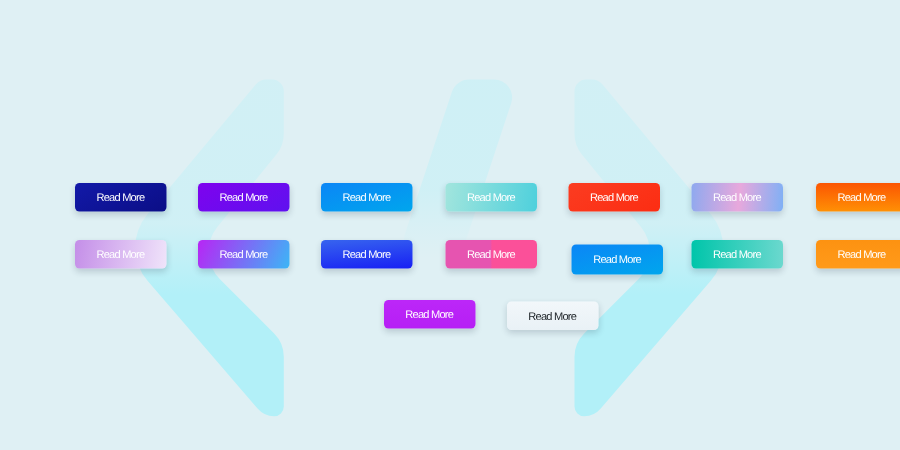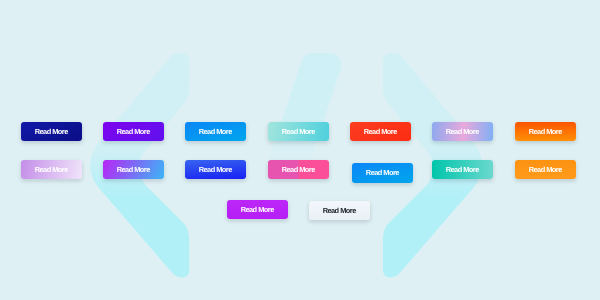--- a/index.html
+++ b/index.html
@@ -1,21 +1,21 @@
 <!DOCTYPE html>
 <html><head>
 <meta charset="utf-8">
 <style>
   html,body{margin:0;padding:0;}
   body{width:600px;height:300px;overflow:hidden;background:#dff0f4;font-family:"Liberation Sans",sans-serif;-webkit-font-smoothing:antialiased;text-rendering:geometricPrecision;}
   .stage{position:relative;width:600px;height:300px;overflow:hidden;}
   .deco{position:absolute;inset:0;overflow:hidden;}
   .btn{position:absolute;display:flex;align-items:center;justify-content:center;
-       font-size:7.4px;font-weight:700;color:#fff;border-radius:3px;letter-spacing:-0.52px;text-indent:-0.52px;
-       box-shadow:0 2px 4px rgba(20,40,60,.18);will-change:transform;}
+       font-size:7.4px;font-weight:400;color:#fff;border-radius:3px;letter-spacing:-0.52px;text-indent:-0.52px;
+       box-shadow:0 2px 4px rgba(20,40,60,.18);will-change:transform;margin-left:29px;}
 </style>
 </head>
 <body>
 
 <div class="stage">
   <div class="deco">
     <svg width="600" height="300" viewBox="0 0 600 300">
       <defs>
         <linearGradient id="fadeA" x1="0" y1="53" x2="0" y2="277" gradientUnits="userSpaceOnUse">
           <stop offset="0" stop-color="#b2f0f8" stop-opacity="0.30"></stop>

